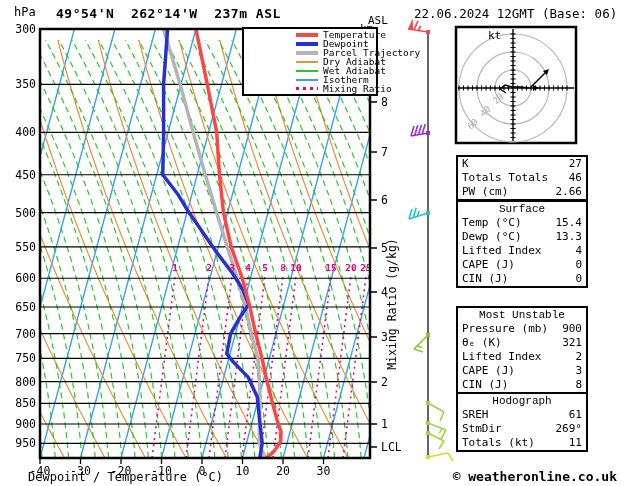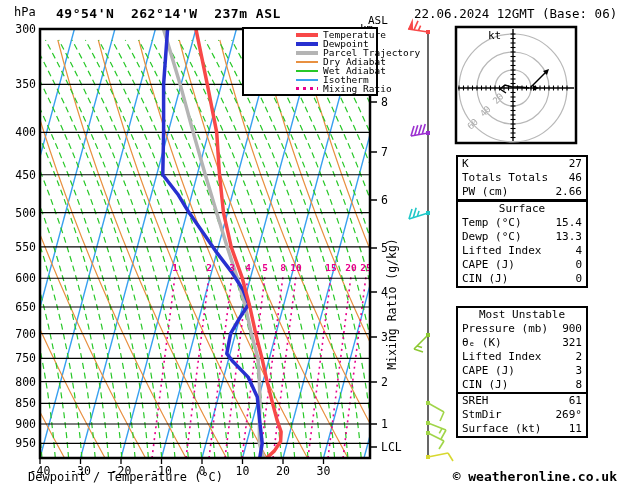--- a/index.html
+++ b/index.html
@@ -12,21 +12,21 @@
   .km{left:360px;top:2px;font-size:11px;margin-top:20px;}
   .asl{left:368px;top:14px;font-size:11px;}
   .date{left:414px;top:6px;font-size:12.5px;font-weight:normal;}
   .legend{position:absolute;left:242px;top:27px;width:128px;height:64px;
           border:2px solid #000;background:#fff;z-index:4;padding:1px 0 0 4px;box-sizing:content-box;}
   .legend-item{display:flex;align-items:center;height:9px;padding-left:48px;}
   .legend-swatch{width:22px;height:3px;margin-right:5px;flex:none;}
   .legend-label{font-size:9.5px;line-height:9px;white-space:pre;}
   .tbl{position:absolute;left:456px;width:128px;border:2px solid #000;background:#fff;
        z-index:3;font-size:11px;}
-  .tbl-title{text-align:center;line-height:14px;white-space:pre;}
+  .tbl-title{text-align:center;line-height:14px;white-space:pre;font-family:Liberation Mono, monospace;}
   .tbl-row{display:flex;justify-content:space-between;line-height:14px;padding:0 4px;white-space:pre;}
   .xaxis-title{position:absolute;left:28px;width:330px;top:470px;text-align:left;
                font-size:12px;z-index:3;white-space:pre;}
   .mix-axis{position:absolute;left:330px;top:304px;width:160px;text-align:center;
             transform:translate(-50%,-50%) rotate(-90deg);transform-origin:center;
             font-size:11.5px;z-index:3;white-space:pre;margin-left:62px;}
   .copyright{position:absolute;right:12px;bottom:2px;font-size:13px;font-weight:bold;z-index:3;white-space:pre;}
   .kt-label{position:absolute;left:488px;top:29px;font-size:11px;z-index:4;}
 </style>
 </head>
@@ -363,22 +363,23 @@
       </div>
       <div class="tbl" style="top: 306px;">
         <div class="tbl-title">Most Unstable</div>
         <div class="tbl-row"><span>Pressure (mb)</span><span>900</span></div>
         <div class="tbl-row"><span>θₑ (K)</span><span>321</span></div>
         <div class="tbl-row"><span>Lifted Index</span><span>2</span></div>
         <div class="tbl-row"><span>CAPE (J)</span><span>3</span></div>
         <div class="tbl-row"><span>CIN (J)</span><span>8</span></div>
       </div>
       <div class="tbl" style="top: 392px;">
+        <div class="tbl-title">Hodograph</div>
         <div class="tbl-row"><span>SREH</span><span>61</span></div>
         <div class="tbl-row"><span>StmDir</span><span>269°</span></div>
-        <div class="tbl-row"><span>Surface (kt)</span><span>11</span></div>
+        <div class="tbl-row"><span>Totals (kt)</span><span>11</span></div>
       </div>
     </div>
 
   <span class="xaxis-title">Dewpoint / Temperature (°C)</span>
   <span class="mix-axis">Mixing Ratio (g/kg)</span>
   <span class="copyright">© weatheronline.co.uk</span>
 </div>
 
 </body></html>

